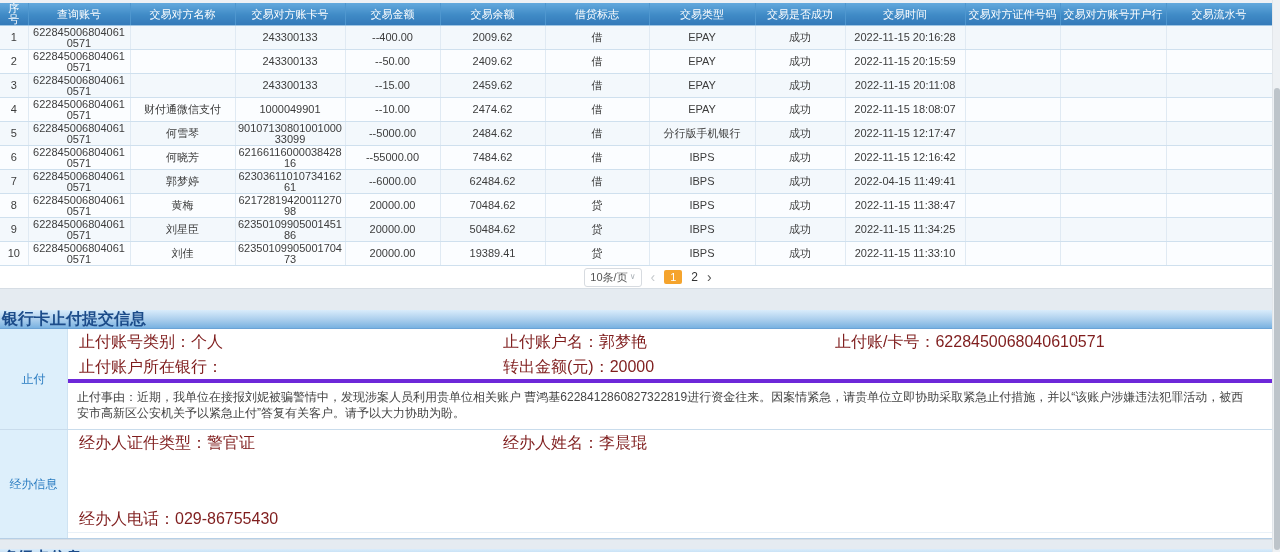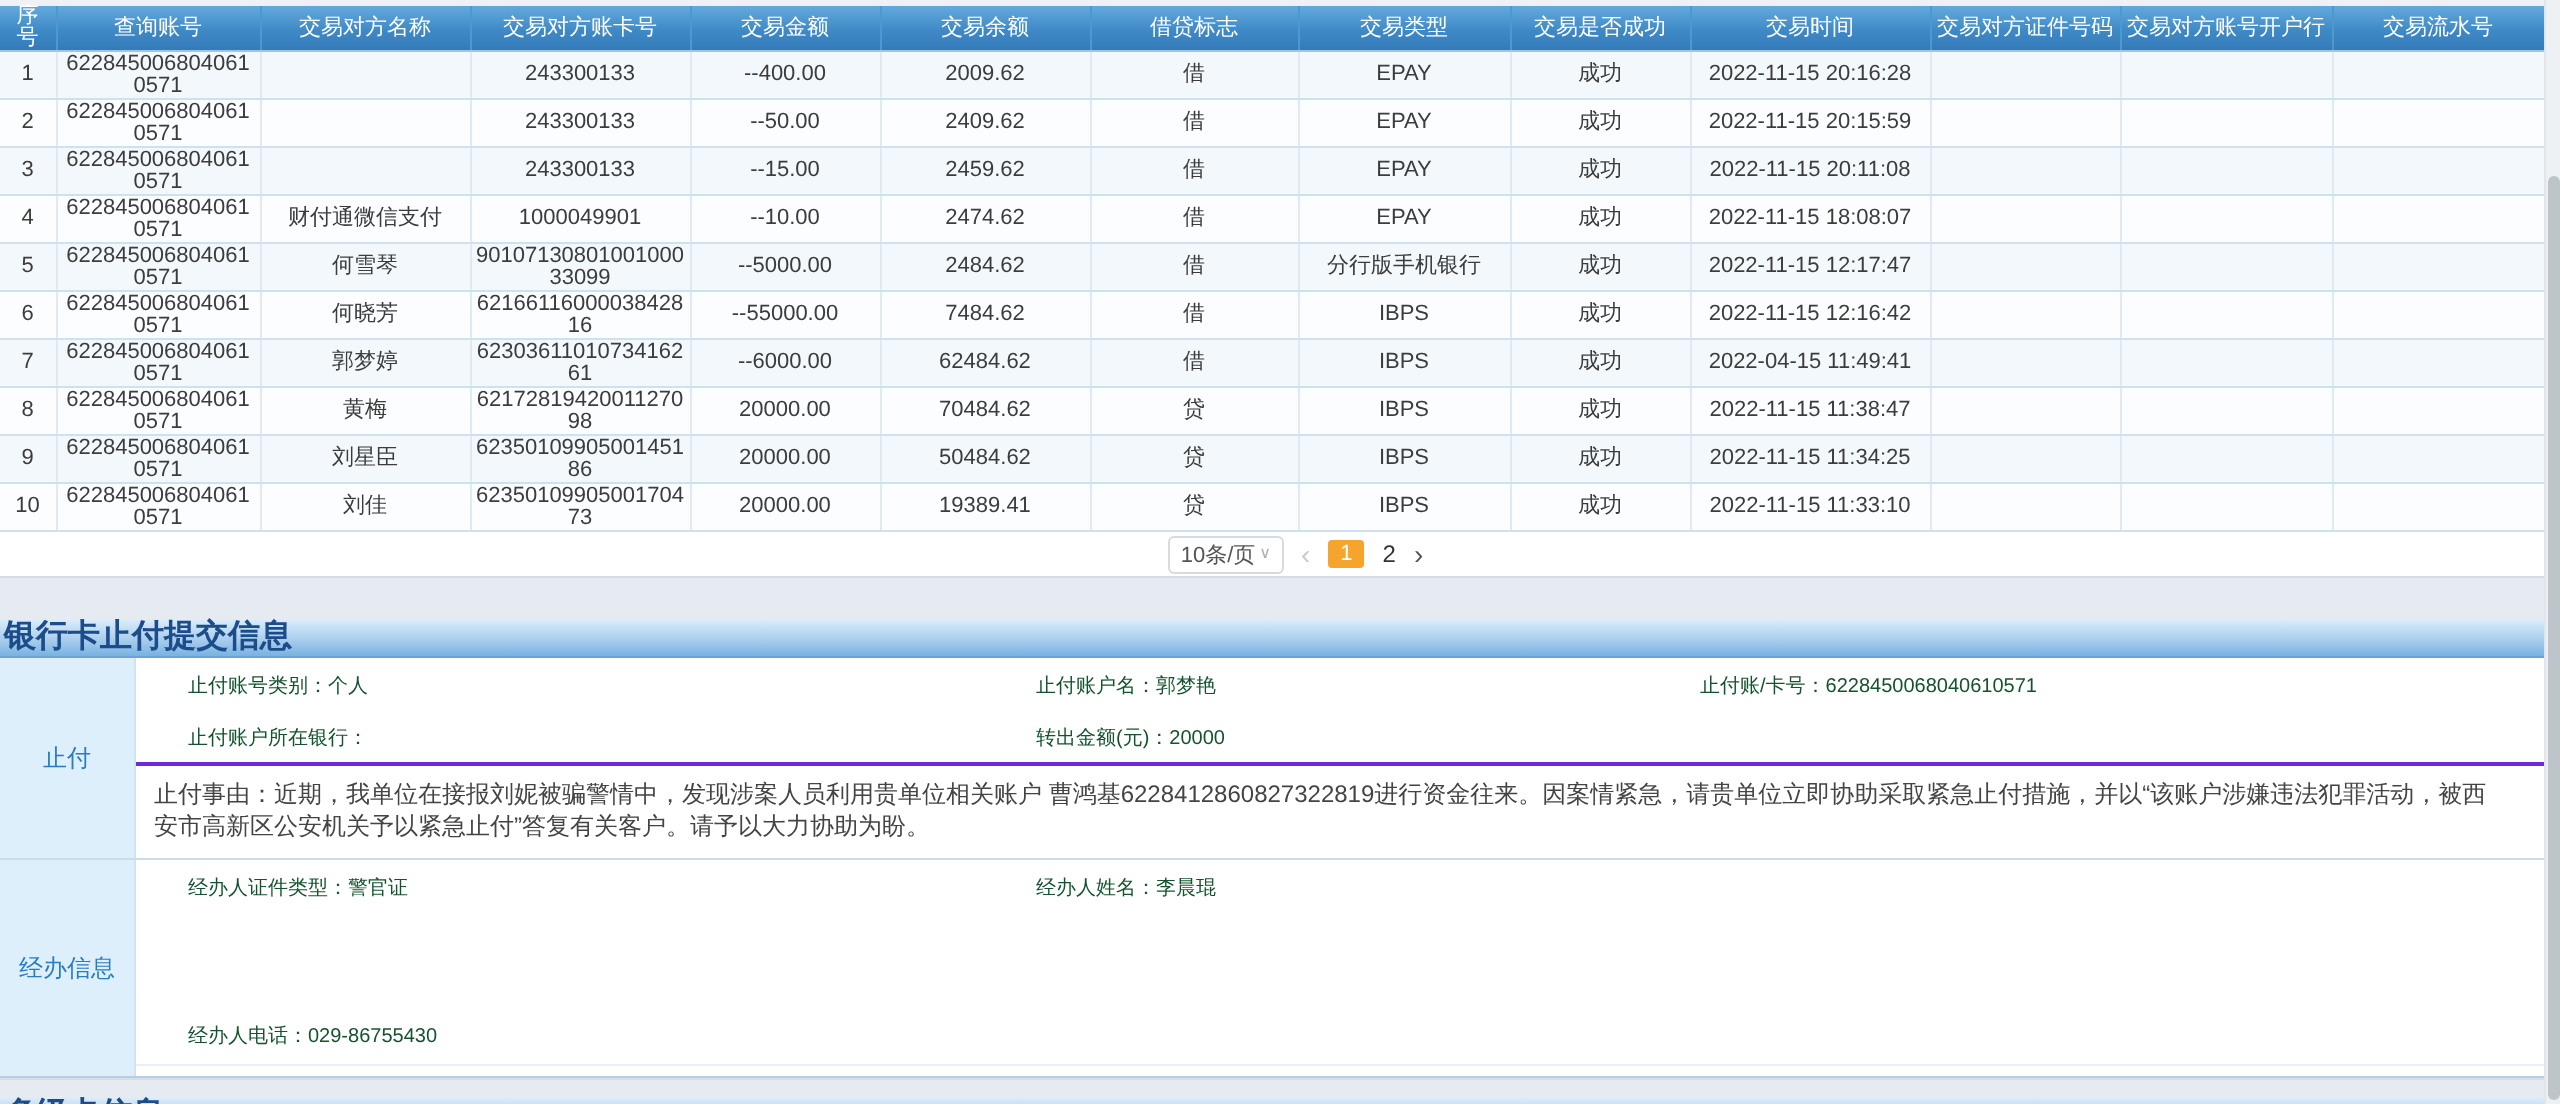--- a/index.html
+++ b/index.html
@@ -40,23 +40,23 @@
           background:linear-gradient(#d9ecfb,#a9cdec 55%,#79b2e1);border-bottom:1px solid #6ba3d6;}
 
   
   .box{width:1280px;border-bottom:1px solid #b6cfe6;background:#fff;}
   .group{display:flex;}
   .group + .group{border-top:1px solid #c9dcec;}
   .group-label{width:68px;background:#ddeffb;color:#2a7cc1;font-size:12px;flex:0 0 68px;
                display:flex;align-items:center;justify-content:center;border-right:1px solid #cfe3f2;}
   .group-content{flex:1;min-width:0;}
   .frow{display:grid;grid-template-columns:424px 332px auto;align-items:center;height:27px;
-        padding-left:26px;font-size:10px;color:#14532d;}
+        padding-left:11px;font-size:16px;color:#7f1d1d;}
   .frow-single{display:block;line-height:27px;margin-top:48px;}
-  .frow-divided{border-bottom:2px solid #6d28d9;}
+  .frow-divided{border-bottom:4px solid #6d28d9;}
   .fcell{white-space:nowrap;overflow:hidden;}
   .reason{padding:6px 28px 8px 9px;font-size:12px;line-height:16px;color:#444;}
   .frow-end{height:6px;border-top:1px solid #e9f1f8;}
 
   
   .mlc thead th{height:18px;}
   .mlc td{height:21px;line-height:11px;}
   .mlc tbody tr:nth-child(odd){background:#edf5fb;}
   .mlc tbody tr:nth-child(even){background:#ffffff;}
   .mlc{border:1px solid #c2d8ea;border-top:none;}

